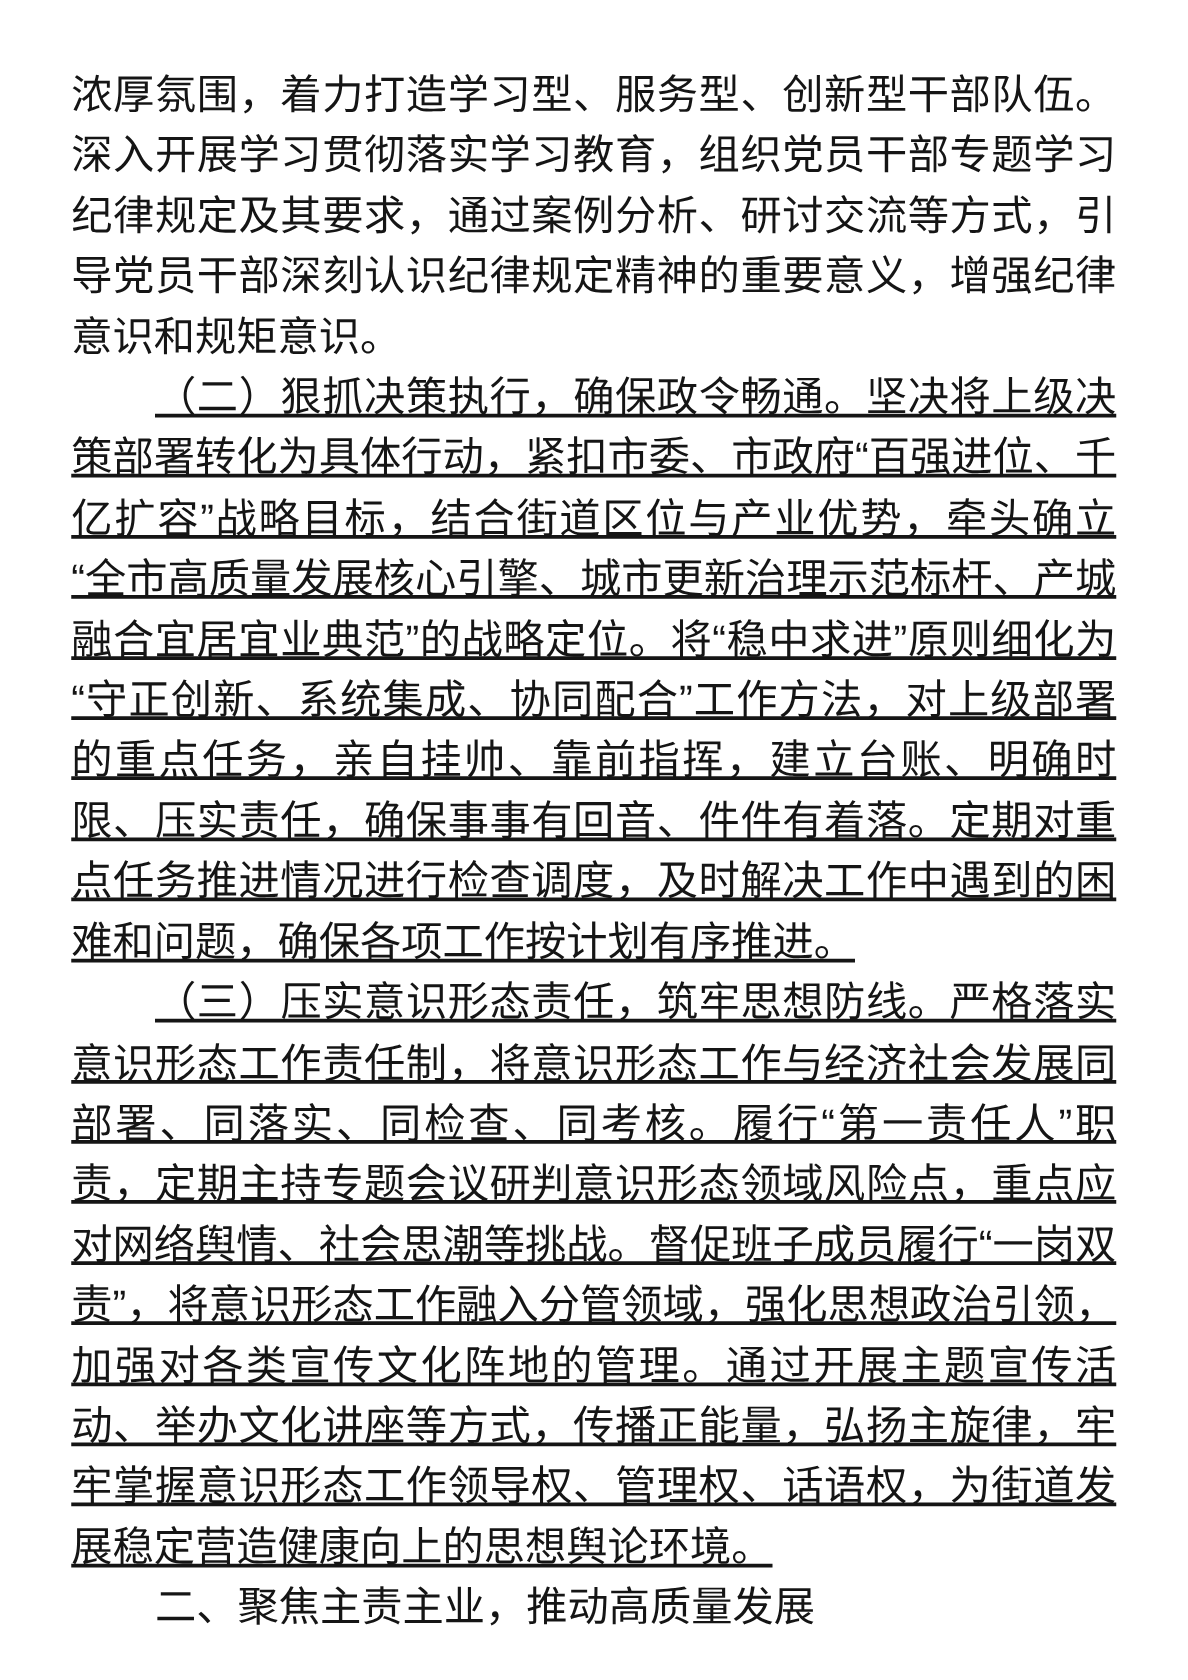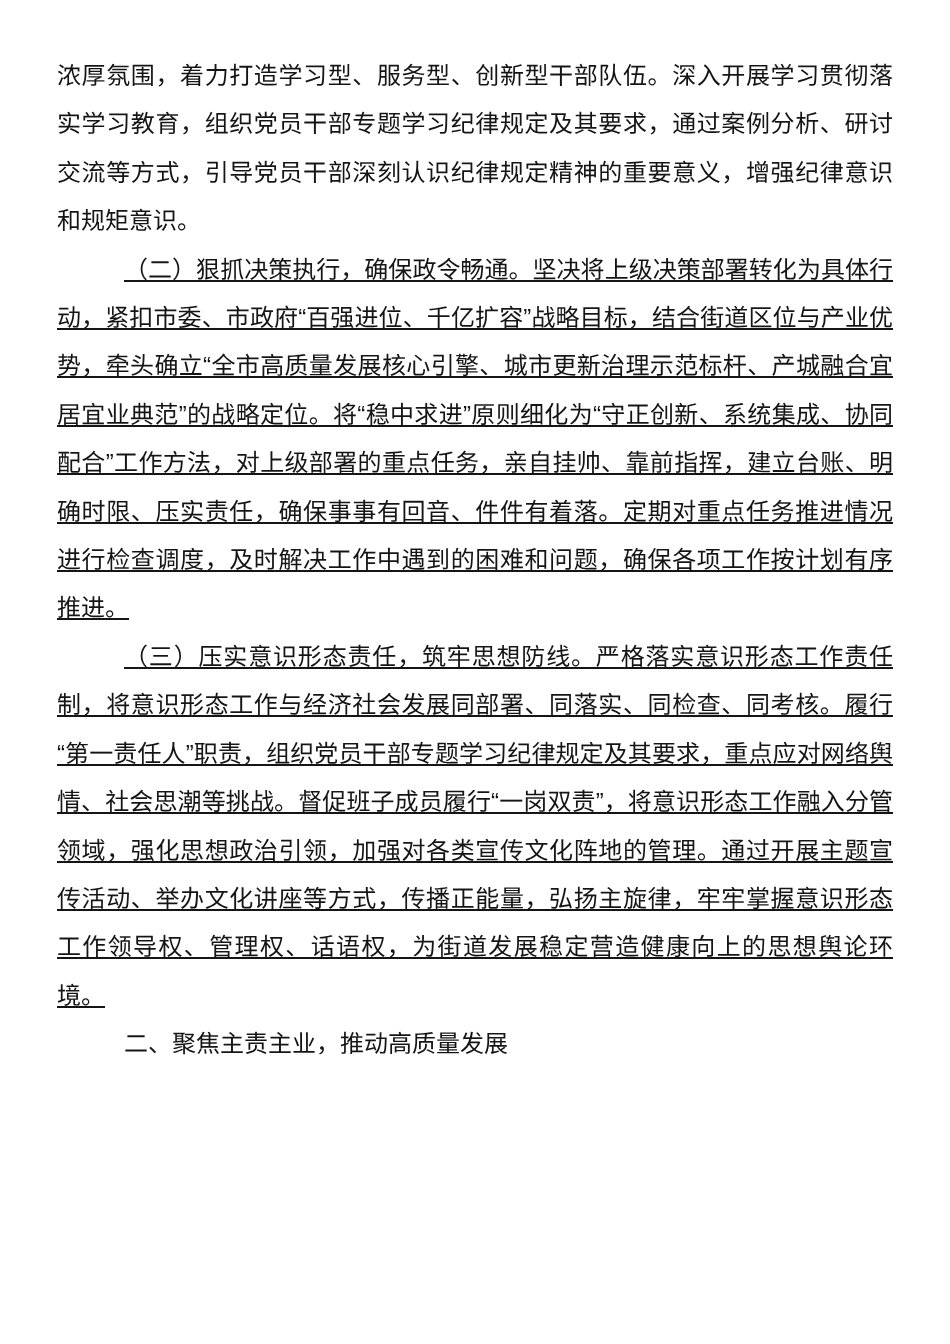--- a/index.html
+++ b/index.html
@@ -22,21 +22,21 @@
     position: absolute;
     left: 57px;
     top: 52px;
     width: 836px;
   }
 
   .para {
     margin: 0;
     padding: 0;
     font-family: "Liberation Sans", "DejaVu Sans", sans-serif;
-    font-size: 24px;
+    font-size: 33px;
     line-height: 48.4px;
     color: #151515;
     text-align: justify;
     text-justify: inter-ideograph;
     letter-spacing: 0px;
     word-break: break-all;
     -webkit-font-smoothing: antialiased;
   }
 
   .para.indent {
@@ -62,18 +62,18 @@
 </head>
 <body>
 
 <div class="page">
   <div class="text-column">
 
     <p class="para no-stretch">浓厚氛围，着力打造学习型、服务型、创新型干部队伍。深入开展学习贯彻落实学习教育，组织党员干部专题学习纪律规定及其要求，通过案例分析、研讨交流等方式，引导党员干部深刻认识纪律规定精神的重要意义，增强纪律意识和规矩意识。</p>
 
     <p class="para indent no-stretch">（二）狠抓决策执行，确保政令畅通。坚决将上级决策部署转化为具体行动，紧扣市委、市政府“百强进位、千亿扩容”战略目标，结合街道区位与产业优势，牵头确立“全市高质量发展核心引擎、城市更新治理示范标杆、产城融合宜居宜业典范”的战略定位。将“稳中求进”原则细化为“守正创新、系统集成、协同配合”工作方法，对上级部署的重点任务，亲自挂帅、靠前指挥，建立台账、明确时限、压实责任，确保事事有回音、件件有着落。定期对重点任务推进情况进行检查调度，及时解决工作中遇到的困难和问题，确保各项工作按计划有序推进。</p>
 
-    <p class="para indent no-stretch">（三）压实意识形态责任，筑牢思想防线。严格落实意识形态工作责任制，将意识形态工作与经济社会发展同部署、同落实、同检查、同考核。履行“第一责任人”职责，组织党员干部专题学习纪律规定及其要求，重点应对网络舆情、社会思潮等挑战。督促班子成员履行“一岗双责”，将意识形态工作融入分管领域，强化思想政治引领，加强对各类宣传文化阵地的管理。通过开展主题宣传活动、举办文化讲座等方式，传播正能量，弘扬主旋律，牢牢掌握意识形态工作领导权、管理权、话语权，为街道发展稳定营造健康向上的思想舆论环境。</p>
+    <p class="para indent no-stretch">（三）压实意识形态责任，筑牢思想防线。严格落实意识形态工作责任制，将意识形态工作与经济社会发展同部署、同落实、同检查、同考核。履行“第一责任人”职责，定期主持专题会议研判意识形态领域风险点，重点应对网络舆情、社会思潮等挑战。督促班子成员履行“一岗双责”，将意识形态工作融入分管领域，强化思想政治引领，加强对各类宣传文化阵地的管理。通过开展主题宣传活动、举办文化讲座等方式，传播正能量，弘扬主旋律，牢牢掌握意识形态工作领导权、管理权、话语权，为街道发展稳定营造健康向上的思想舆论环境。</p>
 
     <p class="para heading no-stretch">二、聚焦主责主业，推动高质量发展</p>
 
   </div>
 </div>
 
 </body></html>

